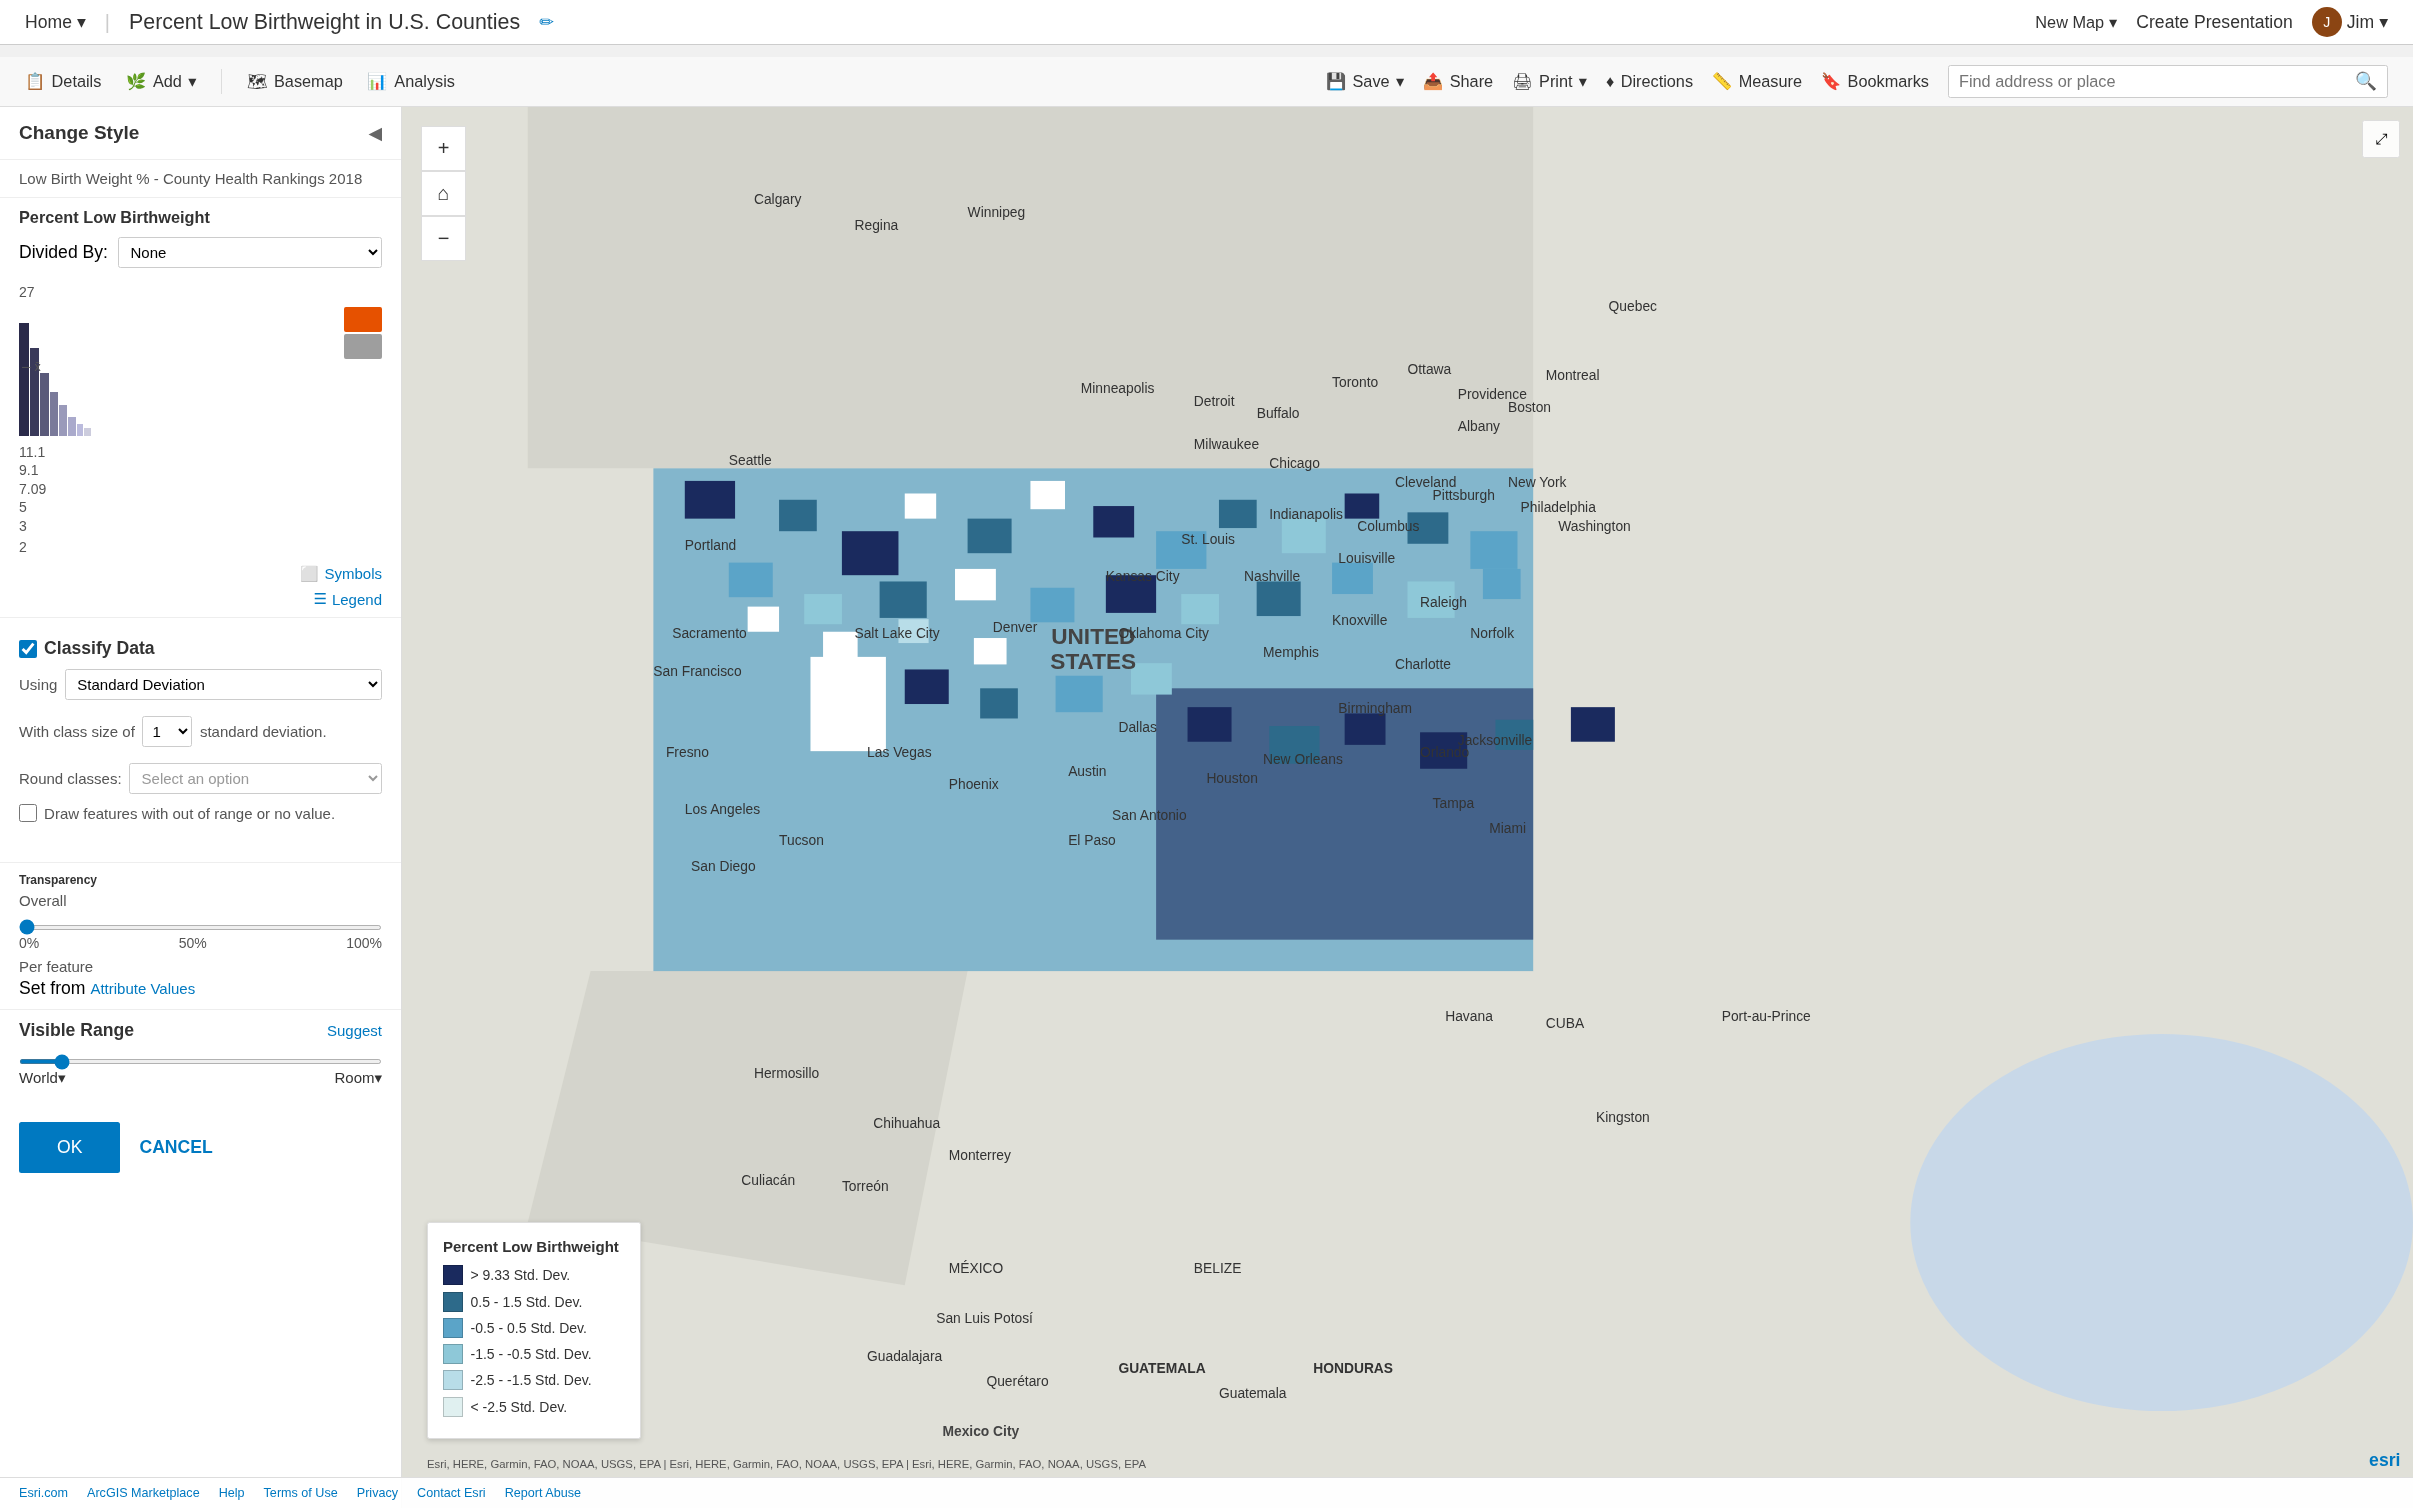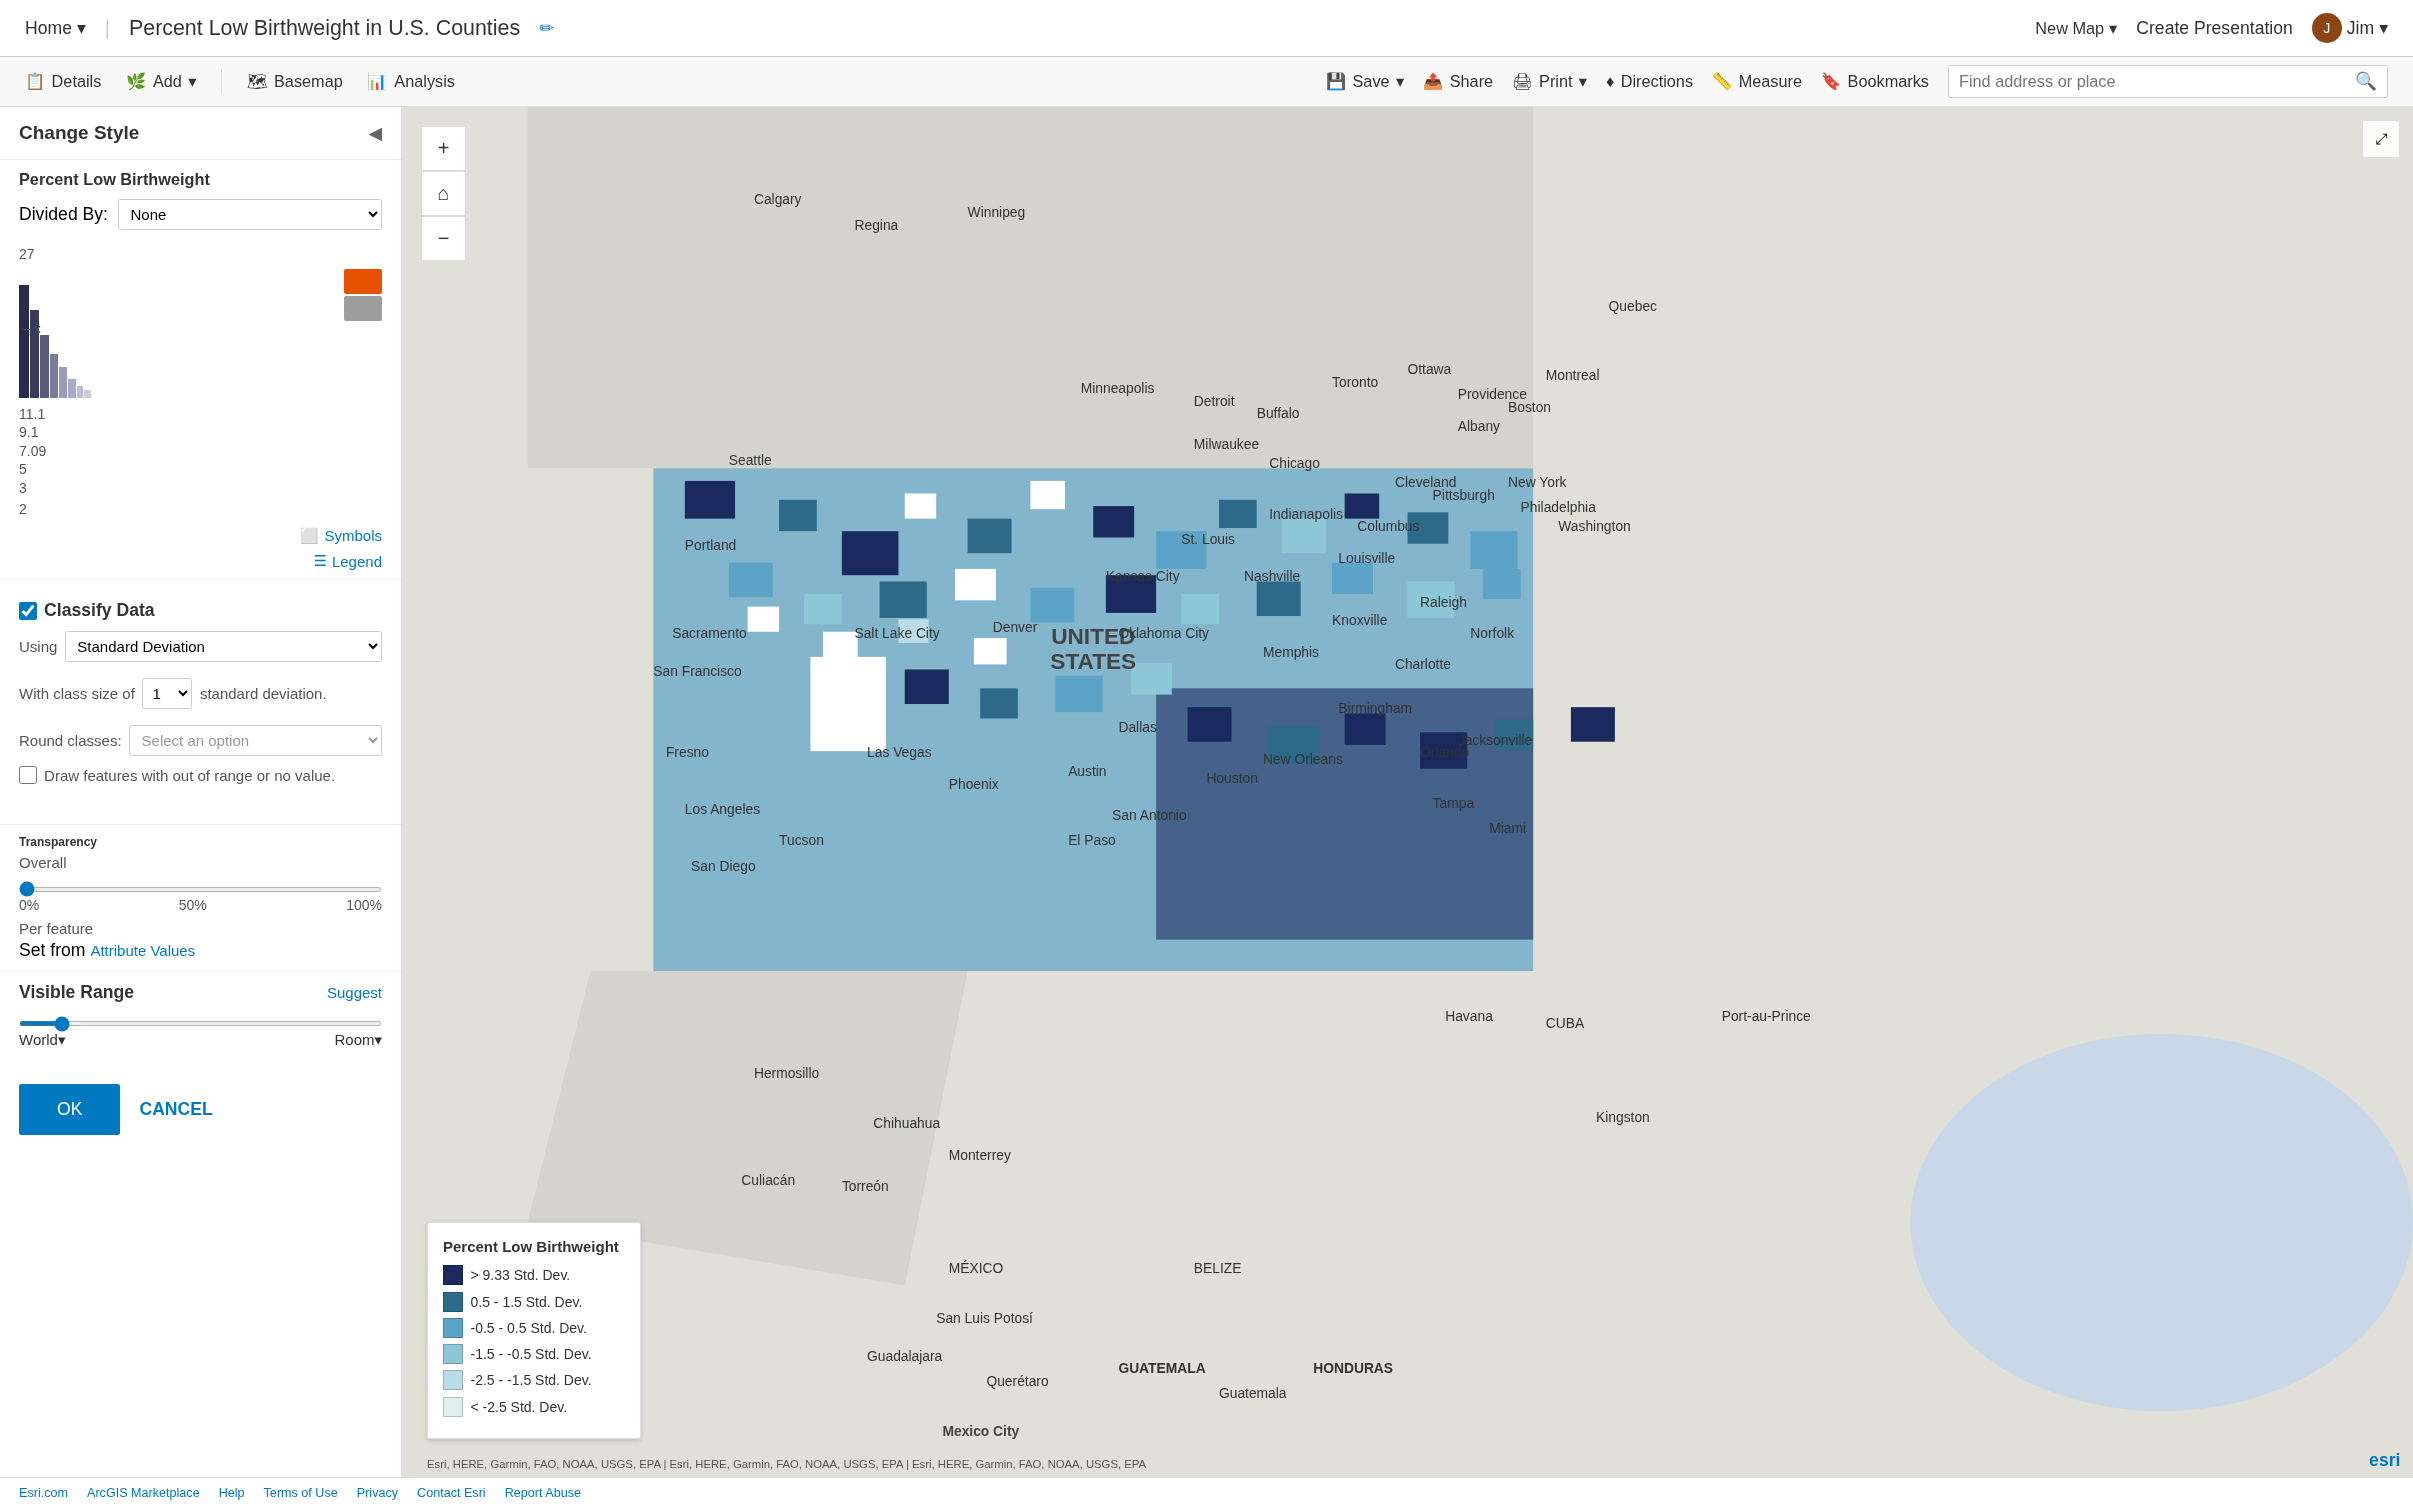--- a/index.html
+++ b/index.html
@@ -2,21 +2,21 @@
 <html style="font-size:10px"><head>
   <meta charset="utf-8">
   <style>
     * { box-sizing: border-box; margin: 0; padding: 0; font-family: "Segoe UI", Arial, sans-serif; }
     body { width: 2413px; height: 1508px; overflow: hidden; background: #f0f0f0; font-size: 17.6px; }
 
     
     #topbar {
       display: flex; align-items: center;
       background: #fff; border-bottom: 0.6px solid #ccc;
-      height: 57px; padding: 0 25px; gap: 19px;
+      height: 45px; padding: 0 25px; gap: 19px;
       position: absolute; top: 0; left: 0; right: 0; z-index: 100;
     }
     #home-btn { font-size: 17.6px; color: #333; cursor: pointer; display: flex; align-items: center; gap: 5px; }
     #map-title { font-size: 21.4px; color: #333; font-weight: 400; }
     #edit-pencil { color: #0079c1; font-size: 17.6px; cursor: pointer; }
     .topbar-right { margin-left: auto; display: flex; align-items: center; gap: 19px; }
     .topbar-btn { font-size: 16.3px; color: #333; cursor: pointer; }
     #create-presentation-btn {
       background: none; border: none; font-size: 17.6px; color: #333; cursor: pointer;
     }
@@ -293,20 +293,21 @@
       <span style="color:#555; cursor:pointer;">🔍</span>
     </div>
   </div>
 </div>
 
 <div id="left-panel">
   <div id="panel-header">
     <span id="change-style-title">Change Style</span>
     <span id="collapse-btn">◀</span>
   </div>
+  <div id="layer-name">Low Birth Weight % - County Health Rankings 2018</div>
   <div id="field-label">Percent Low Birthweight</div>
 
   <div id="divided-by-row">
     <span id="divided-by-label-el">Divided By:</span>
     <select id="divided-by-select">
       <option>None</option>
       <option>Field1</option>
       <option>Field2</option>
     </select>
   </div>

